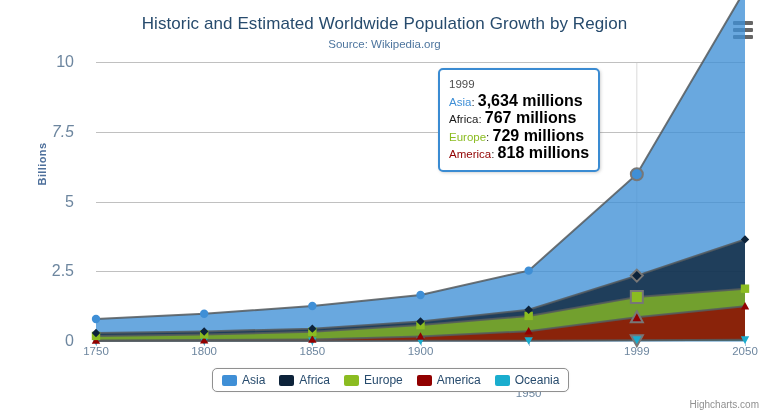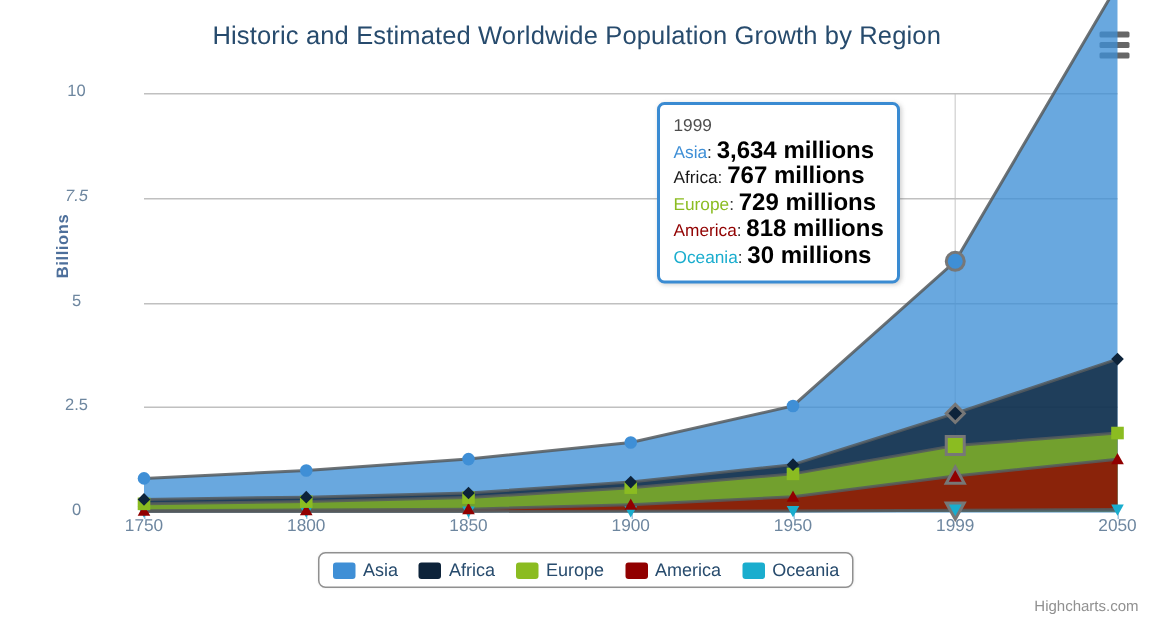--- a/index.html
+++ b/index.html
@@ -65,22 +65,22 @@
     transform-origin: center center;
     text-align: center;
     font-size: 11px;
     font-weight: bold;
     color: #4d6f9b;
     letter-spacing: 0.4px;
   }
   .ytick-label {
     position: absolute;
     right: 0; width: 46px;
-    text-align: center;
-    font-size: 11px;
+    text-align: right;
+    font-size: 16px;
     color: #6d869f;
     line-height: 11px;
   }
   .ytick-wrap { position: absolute; left: 22px; top: 0; width: 52px; height: 100%; }
   .xtick-label {
     position: absolute;
     text-align: center;
     font-size: 11.5px;
     color: #6d869f;
     width: 60px;
@@ -167,20 +167,21 @@
     color: #909090;
     cursor: pointer;
   }
 </style>
 </head>
 <body>
 
 <div id="chart">
 
   <div class="chart-title">Historic and Estimated Worldwide Population Growth by Region</div>
+  <div class="chart-subtitle">Source: Wikipedia.org</div>
 
   <div class="export-btn">
     <span class="bar"></span>
     <span class="bar"></span>
     <span class="bar"></span>
   </div>
 
   <div class="yaxis-title">Billions</div>
 
   <div class="ytick-wrap" id="ytick-wrap">
@@ -199,21 +200,21 @@
     </div>
   <div id="xticks">
       <div class="xtick-label" style="left: 96px;">1750</div>
       <div class="tickmark" style="left: 96px;"></div>
       <div class="xtick-label" style="left: 204.167px;">1800</div>
       <div class="tickmark" style="left: 204.167px;"></div>
       <div class="xtick-label" style="left: 312.333px;">1850</div>
       <div class="tickmark" style="left: 312.333px;"></div>
       <div class="xtick-label" style="left: 420.5px;">1900</div>
       <div class="tickmark" style="left: 420.5px;"></div>
-      <div class="xtick-label" style="left: 528.667px;">1950</div>
+      <div class="xtick-label" style="left: 528.667px; margin-top: 42px;">1950</div>
       <div class="tickmark" style="left: 528.667px;"></div>
       <div class="xtick-label" style="left: 636.833px;">1999</div>
       <div class="tickmark" style="left: 636.833px;"></div>
       <div class="xtick-label" style="left: 745px;">2050</div>
       <div class="tickmark" style="left: 745px;"></div>
     </div>
 
   <svg class="series-svg" id="series-svg" viewBox="0 0 769 416">
       <line x1="636.8333333333334" x2="636.8333333333334" y1="62" y2="341" stroke="#c0c0c0" stroke-width="1" stroke-opacity="0.6"></line>
       <path d="M 96 318.9311 L 204.16666666666666 313.7138 L 312.3333333333333 306.0692 L 420.5 294.96500000000003 L 528.6666666666666 270.6362 L 636.8333333333334 174.2138 L 745 -10.065699999999993 L 745 341 L 96 341 Z" fill="#3f8fd6" fill-opacity="0.78" stroke="none"></path>
@@ -263,21 +264,20 @@
       <circle cx="745" cy="-10.065699999999993" r="4.2" fill="#3f8fd6" stroke="none" stroke-width="0"></circle>
     </svg>
 
   <div class="tooltip-box">
     <div class="tt-header">1999</div>
     <div id="tt-rows">
         <div class="tt-row"><span class="tt-name" style="color: rgb(63, 143, 214);">Asia</span><span>: </span><span class="tt-val">3,634 millions</span></div>
         <div class="tt-row"><span class="tt-name" style="color: rgb(26, 26, 26);">Africa</span><span>: </span><span class="tt-val">767 millions</span></div>
         <div class="tt-row"><span class="tt-name" style="color: rgb(139, 188, 33);">Europe</span><span>: </span><span class="tt-val">729 millions</span></div>
         <div class="tt-row"><span class="tt-name" style="color: rgb(145, 0, 0);">America</span><span>: </span><span class="tt-val">818 millions</span></div>
-        <div class="tt-row"><span class="tt-name" style="color: rgb(26, 173, 206);">Oceania</span><span>: </span><span class="tt-val">30 millions</span></div>
       </div>
   </div>
 
   <div class="legend" id="legend">
       <div class="legend-item">
         <span class="legend-swatch" style="background: rgb(63, 143, 214);"></span>
         <span class="legend-label">Asia</span>
       </div>
       <div class="legend-item">
         <span class="legend-swatch" style="background: rgb(13, 35, 58);"></span>

